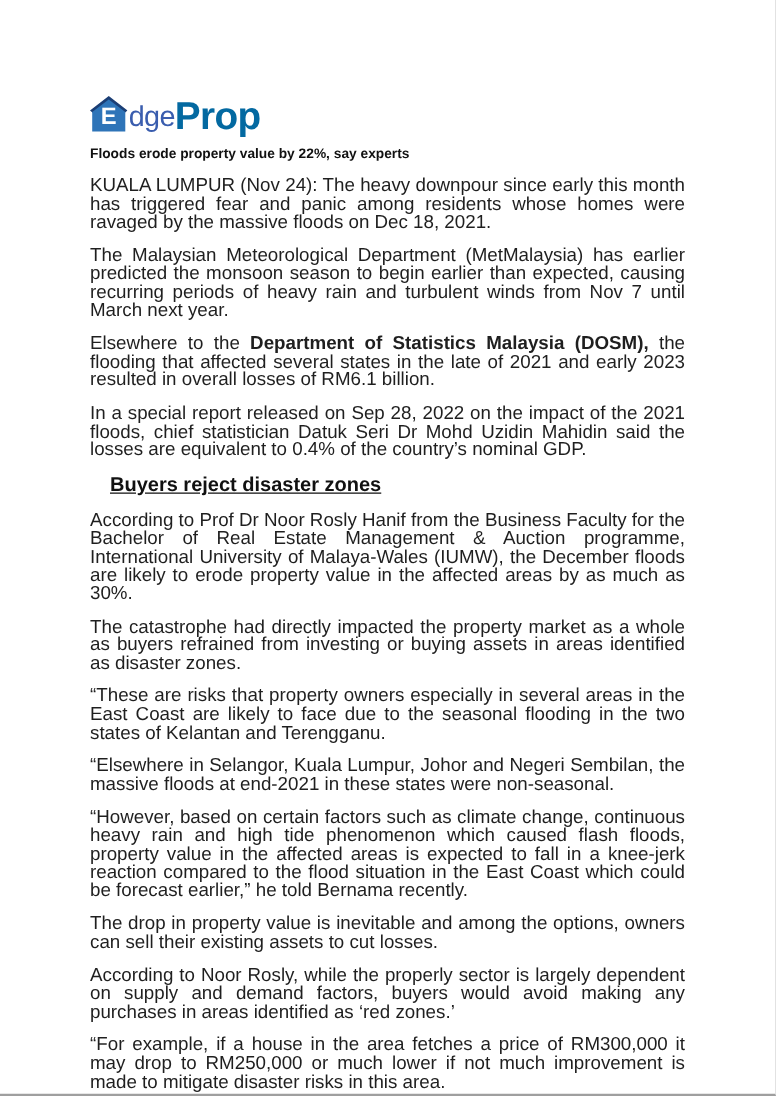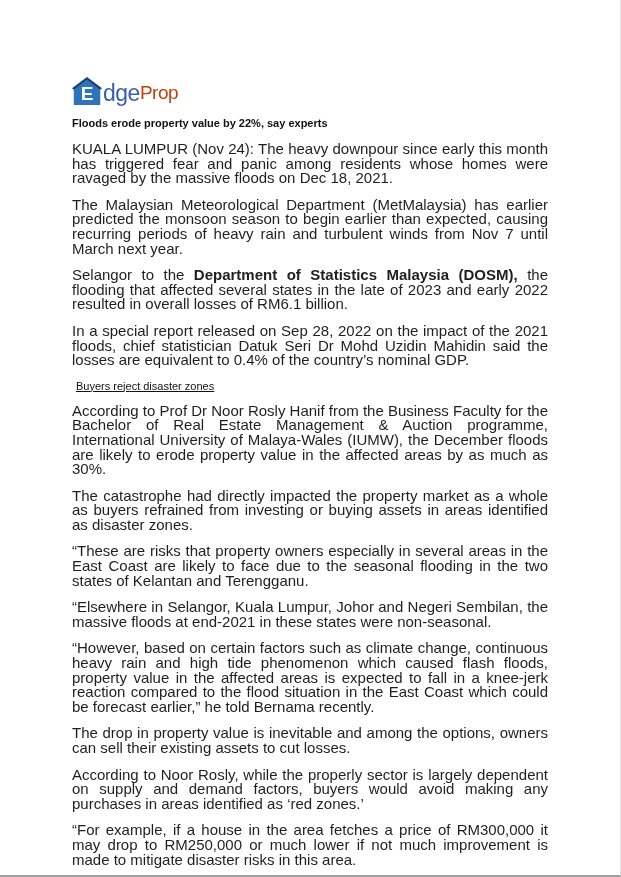--- a/index.html
+++ b/index.html
@@ -49,45 +49,45 @@
     line-height: 22px;
   }
   .logo .dge {
     font-size: 23px;
     font-weight: normal;
     color: #3a5dae;
     letter-spacing: -0.5px;
     line-height: 26px;
   }
   .logo .prop {
-    font-size: 19px;
-    font-weight: normal;
-    color: #c2410c;
+    font-size: 31px;
+    font-weight: bold;
+    color: #0369a1;
     letter-spacing: -0.5px;
     line-height: 26px;
   }
   
   .headline {
     font-size: 11px;
     font-weight: bold;
     margin: 0 0 13px 0;
     color: #111111;
   }
   p.para {
     font-size: 15px;
     line-height: 14.6px;
     margin: 0 0 12px 0;
     text-align: justify;
   }
   p.para .inline-bold { font-weight: bold; }
   .section-heading {
-    font-size: 11px;
-    font-weight: normal;
+    font-size: 16px;
+    font-weight: bold;
     text-decoration: underline;
-    margin: 6px 0 12px 4px;
+    margin: 6px 0 12px 16px;
     color: #111111;
   }
 </style>
 </head>
 <body>
 
 <div class="page">
   <div class="content">
 
     <div class="logo">
@@ -100,21 +100,21 @@
       </span>
       <span class="dge">dge</span>
       <span class="prop">Prop</span>
     </div>
 
     <h1 class="headline">Floods erode property value by 22%, say experts</h1>
 
     <p class="para">KUALA LUMPUR (Nov 24): The heavy downpour since early this month has triggered fear and panic among residents whose homes were ravaged by the massive floods on Dec 18, 2021.</p>
     <p class="para">The Malaysian Meteorological Department (MetMalaysia) has earlier predicted the monsoon season to begin earlier than expected, causing recurring periods of heavy rain and turbulent winds from Nov 7 until March next year.</p>
 
-    <p class="para"><span>Selangor to the </span><span class="inline-bold">Department of Statistics Malaysia (DOSM),</span><span> the flooding that affected several states in the late of 2023 and early 2022 resulted in overall losses of RM6.1 billion.</span></p>
+    <p class="para"><span>Elsewhere to the </span><span class="inline-bold">Department of Statistics Malaysia (DOSM),</span><span> the flooding that affected several states in the late of 2021 and early 2023 resulted in overall losses of RM6.1 billion.</span></p>
 
     <p class="para">In a special report released on Sep 28, 2022 on the impact of the 2021 floods, chief statistician Datuk Seri Dr Mohd Uzidin Mahidin said the losses are equivalent to 0.4% of the country’s nominal GDP.</p>
 
     <h2 class="section-heading">Buyers reject disaster zones</h2>
 
     <p class="para">According to Prof Dr Noor Rosly Hanif from the Business Faculty for the Bachelor of Real Estate Management &amp; Auction programme, International University of Malaya-Wales (IUMW), the December floods are likely to erode property value in the affected areas by as much as 30%.</p>
     <p class="para">The catastrophe had directly impacted the property market as a whole as buyers refrained from investing or buying assets in areas identified as disaster zones.</p>
     <p class="para">“These are risks that property owners especially in several areas in the East Coast are likely to face due to the seasonal flooding in the two states of Kelantan and Terengganu.</p>
     <p class="para">“Elsewhere in Selangor, Kuala Lumpur, Johor and Negeri Sembilan, the massive floods at end-2021 in these states were non-seasonal.</p>
     <p class="para">“However, based on certain factors such as climate change, continuous heavy rain and high tide phenomenon which caused flash floods, property value in the affected areas is expected to fall in a knee-jerk reaction compared to the flood situation in the East Coast which could be forecast earlier,” he told Bernama recently.</p>

